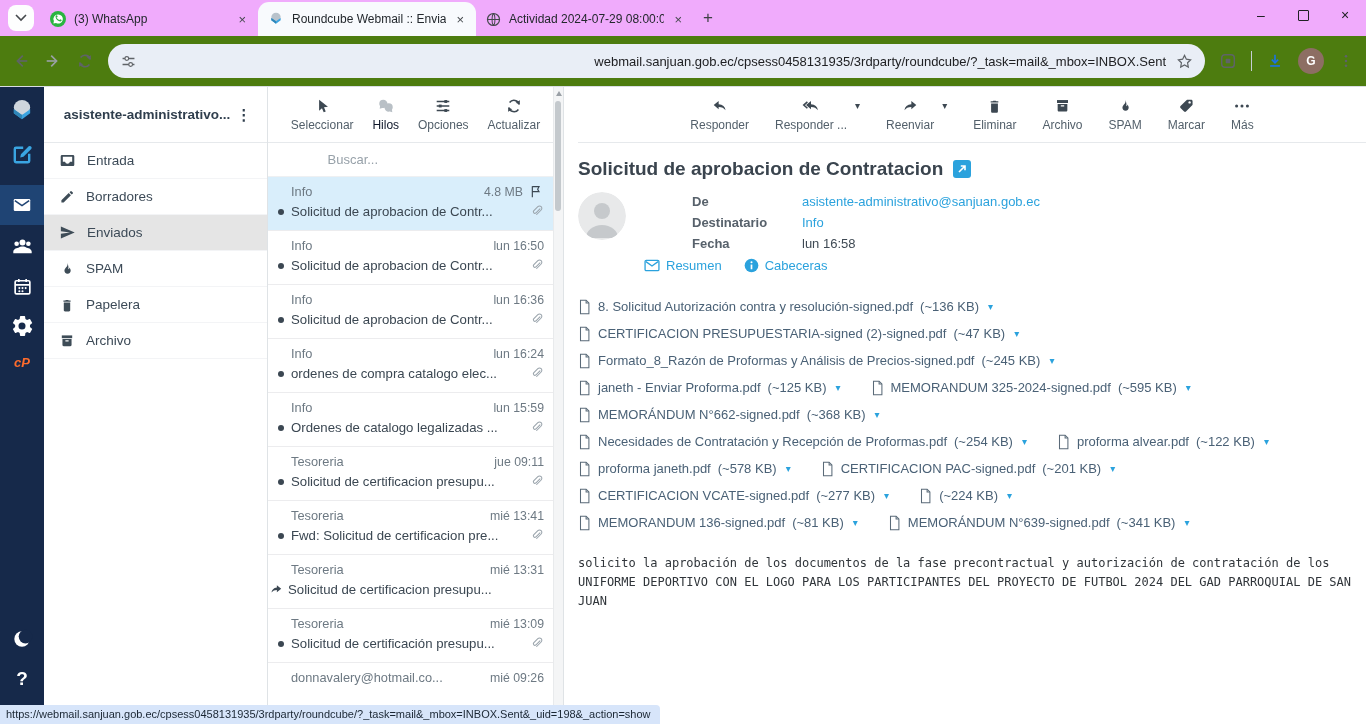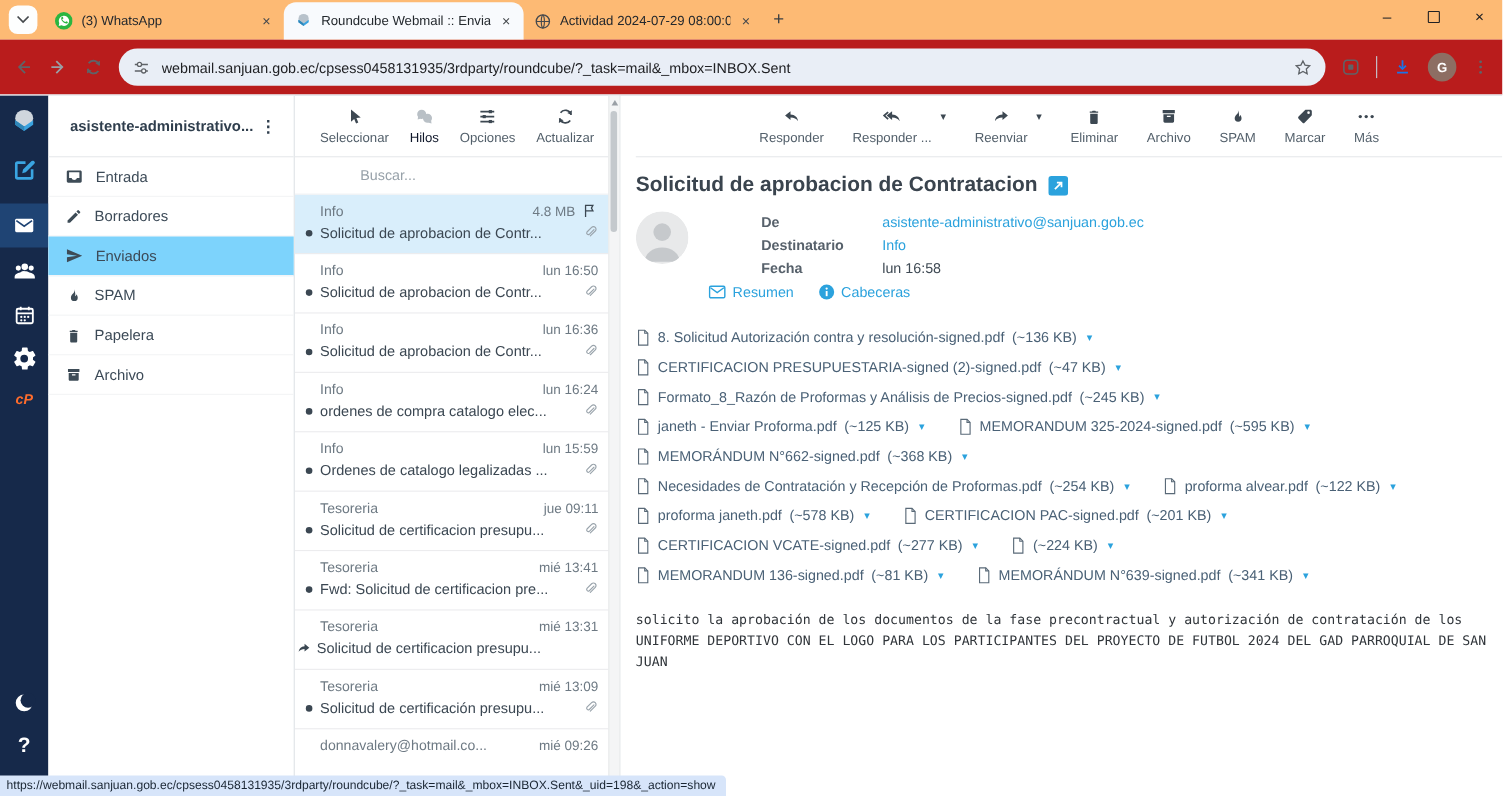--- a/index.html
+++ b/index.html
@@ -1,32 +1,32 @@
 <!DOCTYPE html>
 <html><head>
 <meta charset="utf-8">
 <style>
   html,body{margin:0;padding:0;}
   body{font-family:"Liberation Sans",sans-serif;}
   .screen{position:relative;width:1366px;height:724px;overflow:hidden;background:#fff;}
   svg{display:block;}
 
   
-  .tabstrip{height:36px;background:#fdba74;display:flex;align-items:flex-end;padding-left:4px;box-sizing:border-box;}
+  .tabstrip{height:36px;background:#f0abfc;display:flex;align-items:flex-end;padding-left:4px;box-sizing:border-box;}
   .tabsearch{width:26px;height:26px;margin:0 6px 5px 4px;border-radius:8px;background:#fdfefe;display:flex;align-items:center;justify-content:center;flex:none;}
   .tab{height:34px;display:flex;align-items:center;gap:8px;padding:0 10px;width:218px;font-size:12px;color:#23282d;box-sizing:border-box;flex:none;}
   .tab .ttl{flex:1;white-space:nowrap;overflow:hidden;}
   .tab .tclose{color:#45494d;font-size:13px;padding:0 2px;}
   .tab.active{background:#f8fafd;border-radius:11px 11px 0 0;}
   .newtab{width:28px;height:28px;display:flex;align-items:center;justify-content:center;color:#3c4043;font-size:17px;margin-bottom:4px;flex:none;}
   .winctl{margin-left:auto;display:flex;align-self:flex-start;}
   .wbtn{width:42px;height:30px;display:flex;align-items:center;justify-content:center;color:#202124;font-size:14px;}
   .maxbox{width:9px;height:9px;border:1.4px solid #202124;border-radius:1px;display:block;}
 
-  .navbar{height:50px;background:#b91c1c;display:flex;align-items:center;padding:0 12px;gap:14px;box-sizing:border-box;}
+  .navbar{height:50px;background:#4d7c0f;display:flex;align-items:center;padding:0 12px;gap:14px;box-sizing:border-box;text-align:right;}
   .navic{flex:none;}
   .omnibox{flex:1;height:34px;background:#e9eef6;border-radius:17px;display:flex;align-items:center;padding:0 12px;gap:10px;min-width:0;}
   .omnibox .url{flex:1;font-size:13px;color:#202124;white-space:nowrap;overflow:hidden;}
   .navdiv{width:1px;height:20px;background:#c6cdd5;}
   .avatar-g{width:26px;height:26px;border-radius:50%;background:#8d6e63;color:#fff;font-size:12px;font-weight:700;display:flex;align-items:center;justify-content:center;}
 
   
   .app{display:flex;height:638px;border-top:1px solid #d9dee4;box-sizing:border-box;background:#fff;}
 
   .rail{width:44px;background:#16294a;display:flex;flex-direction:column;align-items:center;padding-top:10px;box-sizing:border-box;flex:none;}
@@ -34,21 +34,21 @@
   .rail .rsel{width:44px;height:40px;background:#1f4474;display:flex;align-items:center;justify-content:center;margin-bottom:10px;}
   .cpanel{color:#ff6c2c;font-weight:700;font-size:13px;font-style:italic;}
   .railspacer{flex:1;}
   .helpq{color:#fff;font-size:19px;font-weight:700;}
 
   .folders{width:224px;border-right:1px solid #dfe3e6;background:#fff;box-sizing:border-box;flex:none;}
   .facct{height:56px;display:flex;align-items:center;justify-content:center;padding:0 12px 0 16px;border-bottom:1px solid #e6e9ec;box-sizing:border-box;}
   .facct .aname{font-weight:700;font-size:13.5px;color:#2f3e4d;white-space:nowrap;overflow:hidden;}
   .facct .kebab{color:#2f3e4d;font-size:15px;font-weight:700;padding-left:6px;}
   .folder{height:36px;display:flex;align-items:center;gap:11px;padding:0 15px;font-size:13.5px;color:#3c4a57;border-bottom:1px solid #f3f4f6;box-sizing:border-box;}
-  .folder.sel{background:#7dd3fc;}
+  .folder.sel{background:#e5e5e5;}
 
   .maillist{width:296px;border-right:1px solid #dfe3e6;display:flex;flex-direction:column;position:relative;box-sizing:border-box;flex:none;}
   .ltoolbar{height:56px;display:flex;align-items:center;justify-content:space-evenly;border-bottom:1px solid #e6e9ec;box-sizing:border-box;padding:0 4px;}
   .tbtn{display:flex;flex-direction:column;align-items:center;gap:3px;font-size:12px;color:#525f6a;}
   .tbtn.disabled{color:#0f172a;}
   .searchrow{height:34px;display:flex;align-items:center;gap:8px;padding:0 10px;border-bottom:1px solid #eef0f2;box-sizing:border-box;flex-direction:column;}
   .searchrow input{border:none;outline:none;flex:1;font-size:13px;color:#333;background:transparent;font-family:"Liberation Sans",sans-serif;min-width:0;}
   .searchrow input::placeholder{color:#97a1a9;}
   .rows{flex:1;overflow:hidden;position:relative;padding-right:9px;}
   .mrow{height:54px;box-sizing:border-box;padding:7px 10px 0 10px;border-bottom:1px solid #ececee;}

